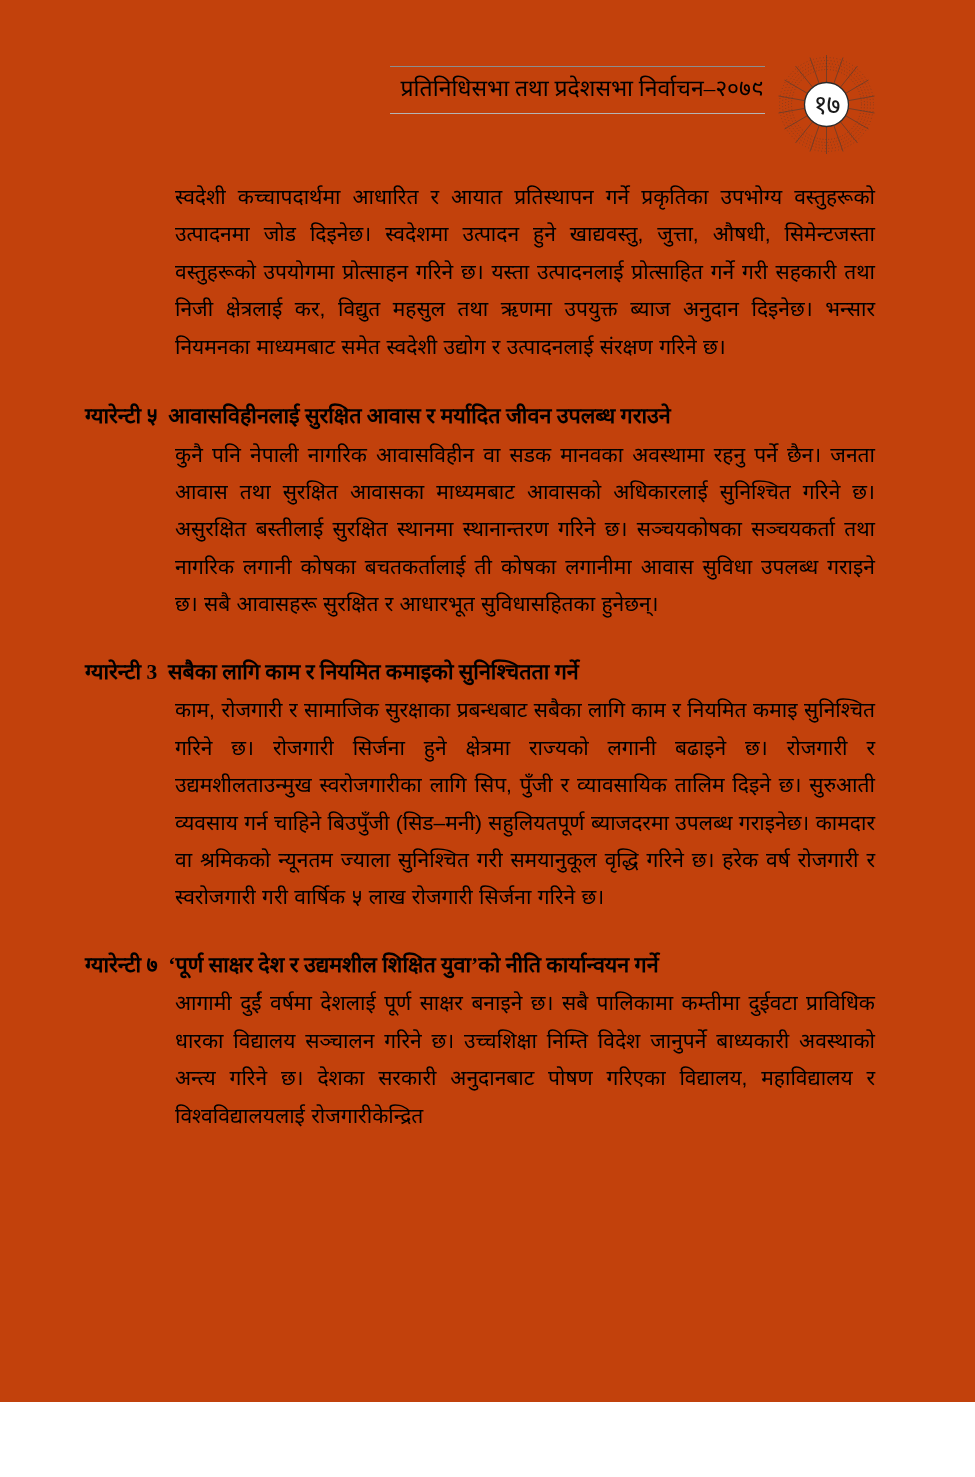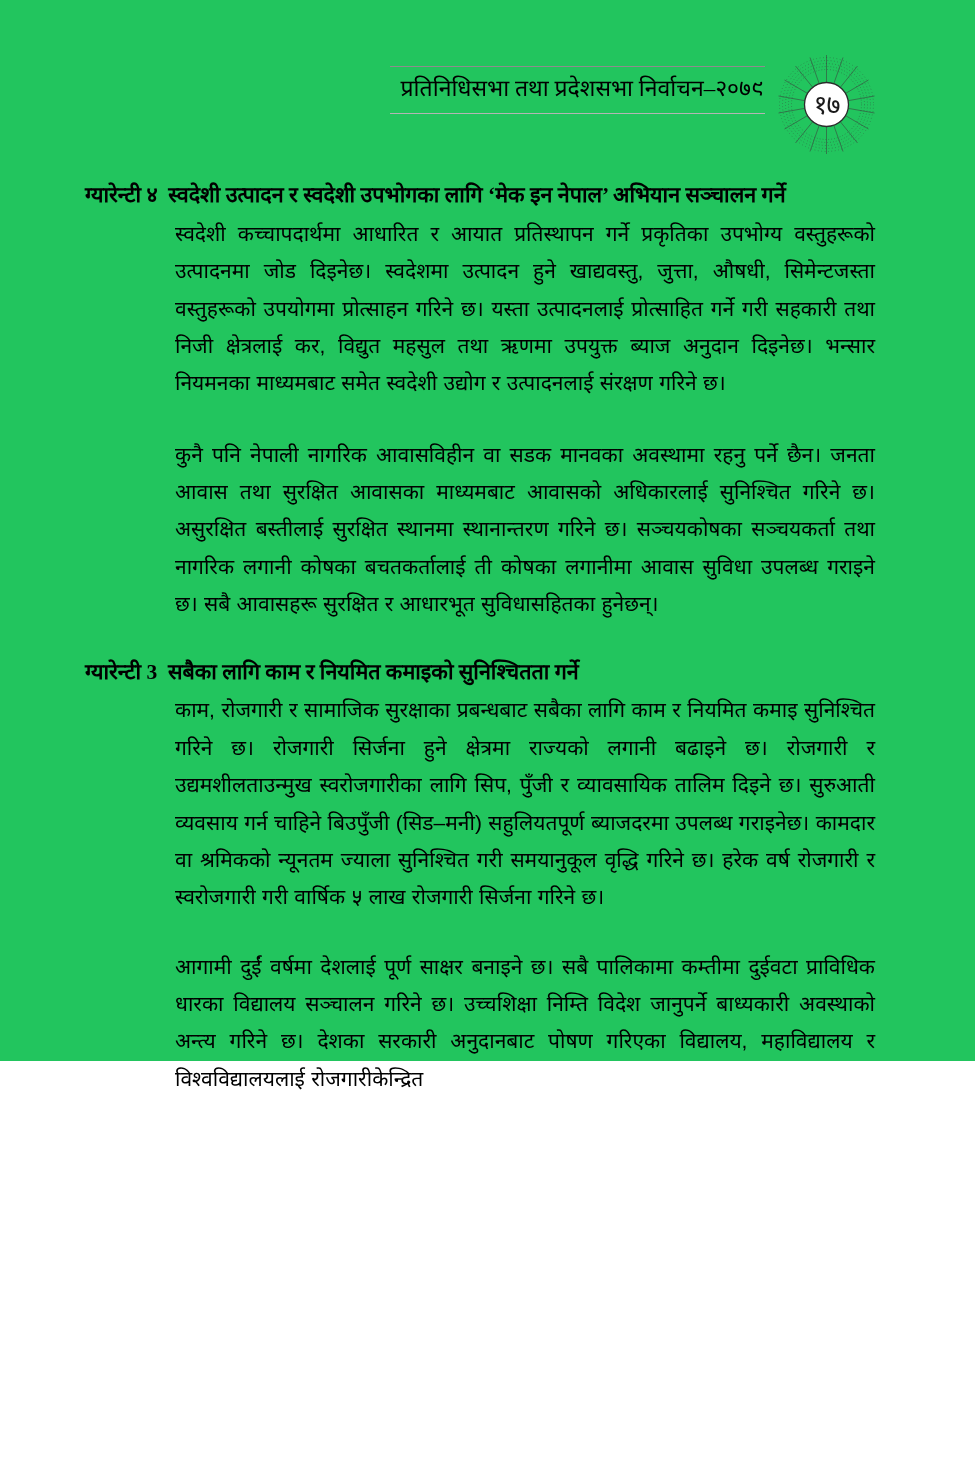--- a/index.html
+++ b/index.html
@@ -15,23 +15,23 @@
     width: 975px;
     height: 1477px;
     position: relative;
     font-family: "Liberation Serif", "DejaVu Serif", serif;
     color: #000000;
     overflow: hidden;
   }
 
   .page {
     width: 975px;
-    height: 1061px;
+    height: 1402px;
     position: relative;
-    background: #22c55e;
+    background: #c2410c;
   }
 
   
   .page-header {
     position: absolute;
     top: 66px;
     left: 0;
     width: 975px;
     height: 110px;
   }
@@ -197,31 +197,32 @@
         </g>
       </g>
       <circle cx="51.5" cy="51.5" r="22" fill="#ffffff" stroke="#2b2b2b" stroke-width="1.3"></circle>
     </svg>
     <div class="badge-number">१७</div>
   </div>
 
   <div class="content">
 
     <section class="guarantee sp-4">
-      <h2 class="g-heading hang"><span class="g-label">ग्यारेन्टी ४</span>&nbsp;&nbsp;<span class="g-text">स्वदेशी उत्पादन र स्वदेशी उपभोगका लागि ‘मेक इन नेपाल’ अभियान सञ्चालन गर्ने</span></h2>
       <p class="g-body">स्वदेशी कच्चापदार्थमा आधारित र आयात प्रतिस्थापन गर्ने प्रकृतिका उपभोग्य वस्तुहरूको उत्पादनमा जोड दिइनेछ। स्वदेशमा उत्पादन हुने खाद्यवस्तु, जुत्ता, औषधी, सिमेन्टजस्ता वस्तुहरूको उपयोगमा प्रोत्साहन गरिने छ। यस्ता उत्पादनलाई प्रोत्साहित गर्ने गरी सहकारी तथा निजी क्षेत्रलाई कर, विद्युत महसुल तथा ऋणमा उपयुक्त ब्याज अनुदान दिइनेछ। भन्सार नियमनका माध्यमबाट समेत स्वदेशी उद्योग र उत्पादनलाई संरक्षण गरिने छ।</p>
     </section>
 
     <section class="guarantee sp-5">
+      <h2 class="g-heading hang"><span class="g-label">ग्यारेन्टी ५</span>&nbsp;&nbsp;<span class="g-text">आवासविहीनलाई सुरक्षित आवास र मर्यादित जीवन उपलब्ध गराउने</span></h2>
       <p class="g-body">कुनै पनि नेपाली नागरिक आवासविहीन वा सडक मानवका अवस्थामा रहनु पर्ने छैन। जनता आवास तथा सुरक्षित आवासका माध्यमबाट आवासको अधिकारलाई सुनिश्चित गरिने छ। असुरक्षित बस्तीलाई सुरक्षित स्थानमा स्थानान्तरण गरिने छ। सञ्चयकोषका सञ्चयकर्ता तथा नागरिक लगानी कोषका बचतकर्तालाई ती कोषका लगानीमा आवास सुविधा उपलब्ध गराइने छ। सबै आवासहरू सुरक्षित र आधारभूत सुविधासहितका हुनेछन्।</p>
     </section>
 
     <section class="guarantee sp-6">
       <h2 class="g-heading hang"><span class="g-label">ग्यारेन्टी 3</span>&nbsp;&nbsp;<span class="g-text">सबैका लागि काम र नियमित कमाइको सुनिश्चितता गर्ने</span></h2>
       <p class="g-body">काम, रोजगारी र सामाजिक सुरक्षाका प्रबन्धबाट सबैका लागि काम र नियमित कमाइ सुनिश्चित गरिने छ। रोजगारी सिर्जना हुने क्षेत्रमा राज्यको लगानी बढाइने छ। रोजगारी र उद्यमशीलताउन्मुख स्वरोजगारीका लागि सिप, पुँजी र व्यावसायिक तालिम दिइने छ। सुरुआती व्यवसाय गर्न चाहिने बिउपुँजी (सिड–मनी) सहुलियतपूर्ण ब्याजदरमा उपलब्ध गराइनेछ। कामदार वा श्रमिकको न्यूनतम ज्याला सुनिश्चित गरी समयानुकूल वृद्धि गरिने छ। हरेक वर्ष रोजगारी र स्वरोजगारी गरी वार्षिक ५ लाख रोजगारी सिर्जना गरिने छ।</p>
     </section>
 
     <section class="guarantee">
+      <h2 class="g-heading hang"><span class="g-label">ग्यारेन्टी ७</span>&nbsp;&nbsp;<span class="g-text">‘पूर्ण साक्षर देश र उद्यमशील शिक्षित युवा’को नीति कार्यान्वयन गर्ने</span></h2>
       <p class="g-body">आगामी दुईं वर्षमा देशलाई पूर्ण साक्षर बनाइने छ। सबै पालिकामा कम्तीमा दुईवटा प्राविधिक धारका विद्यालय सञ्चालन गरिने छ। उच्चशिक्षा निम्ति विदेश जानुपर्ने बाध्यकारी अवस्थाको अन्त्य गरिने छ। देशका सरकारी अनुदानबाट पोषण गरिएका विद्यालय, महाविद्यालय र विश्वविद्यालयलाई रोजगारीकेन्द्रित</p>
     </section>
 
   </div>
 </div>
 
 </body></html>

